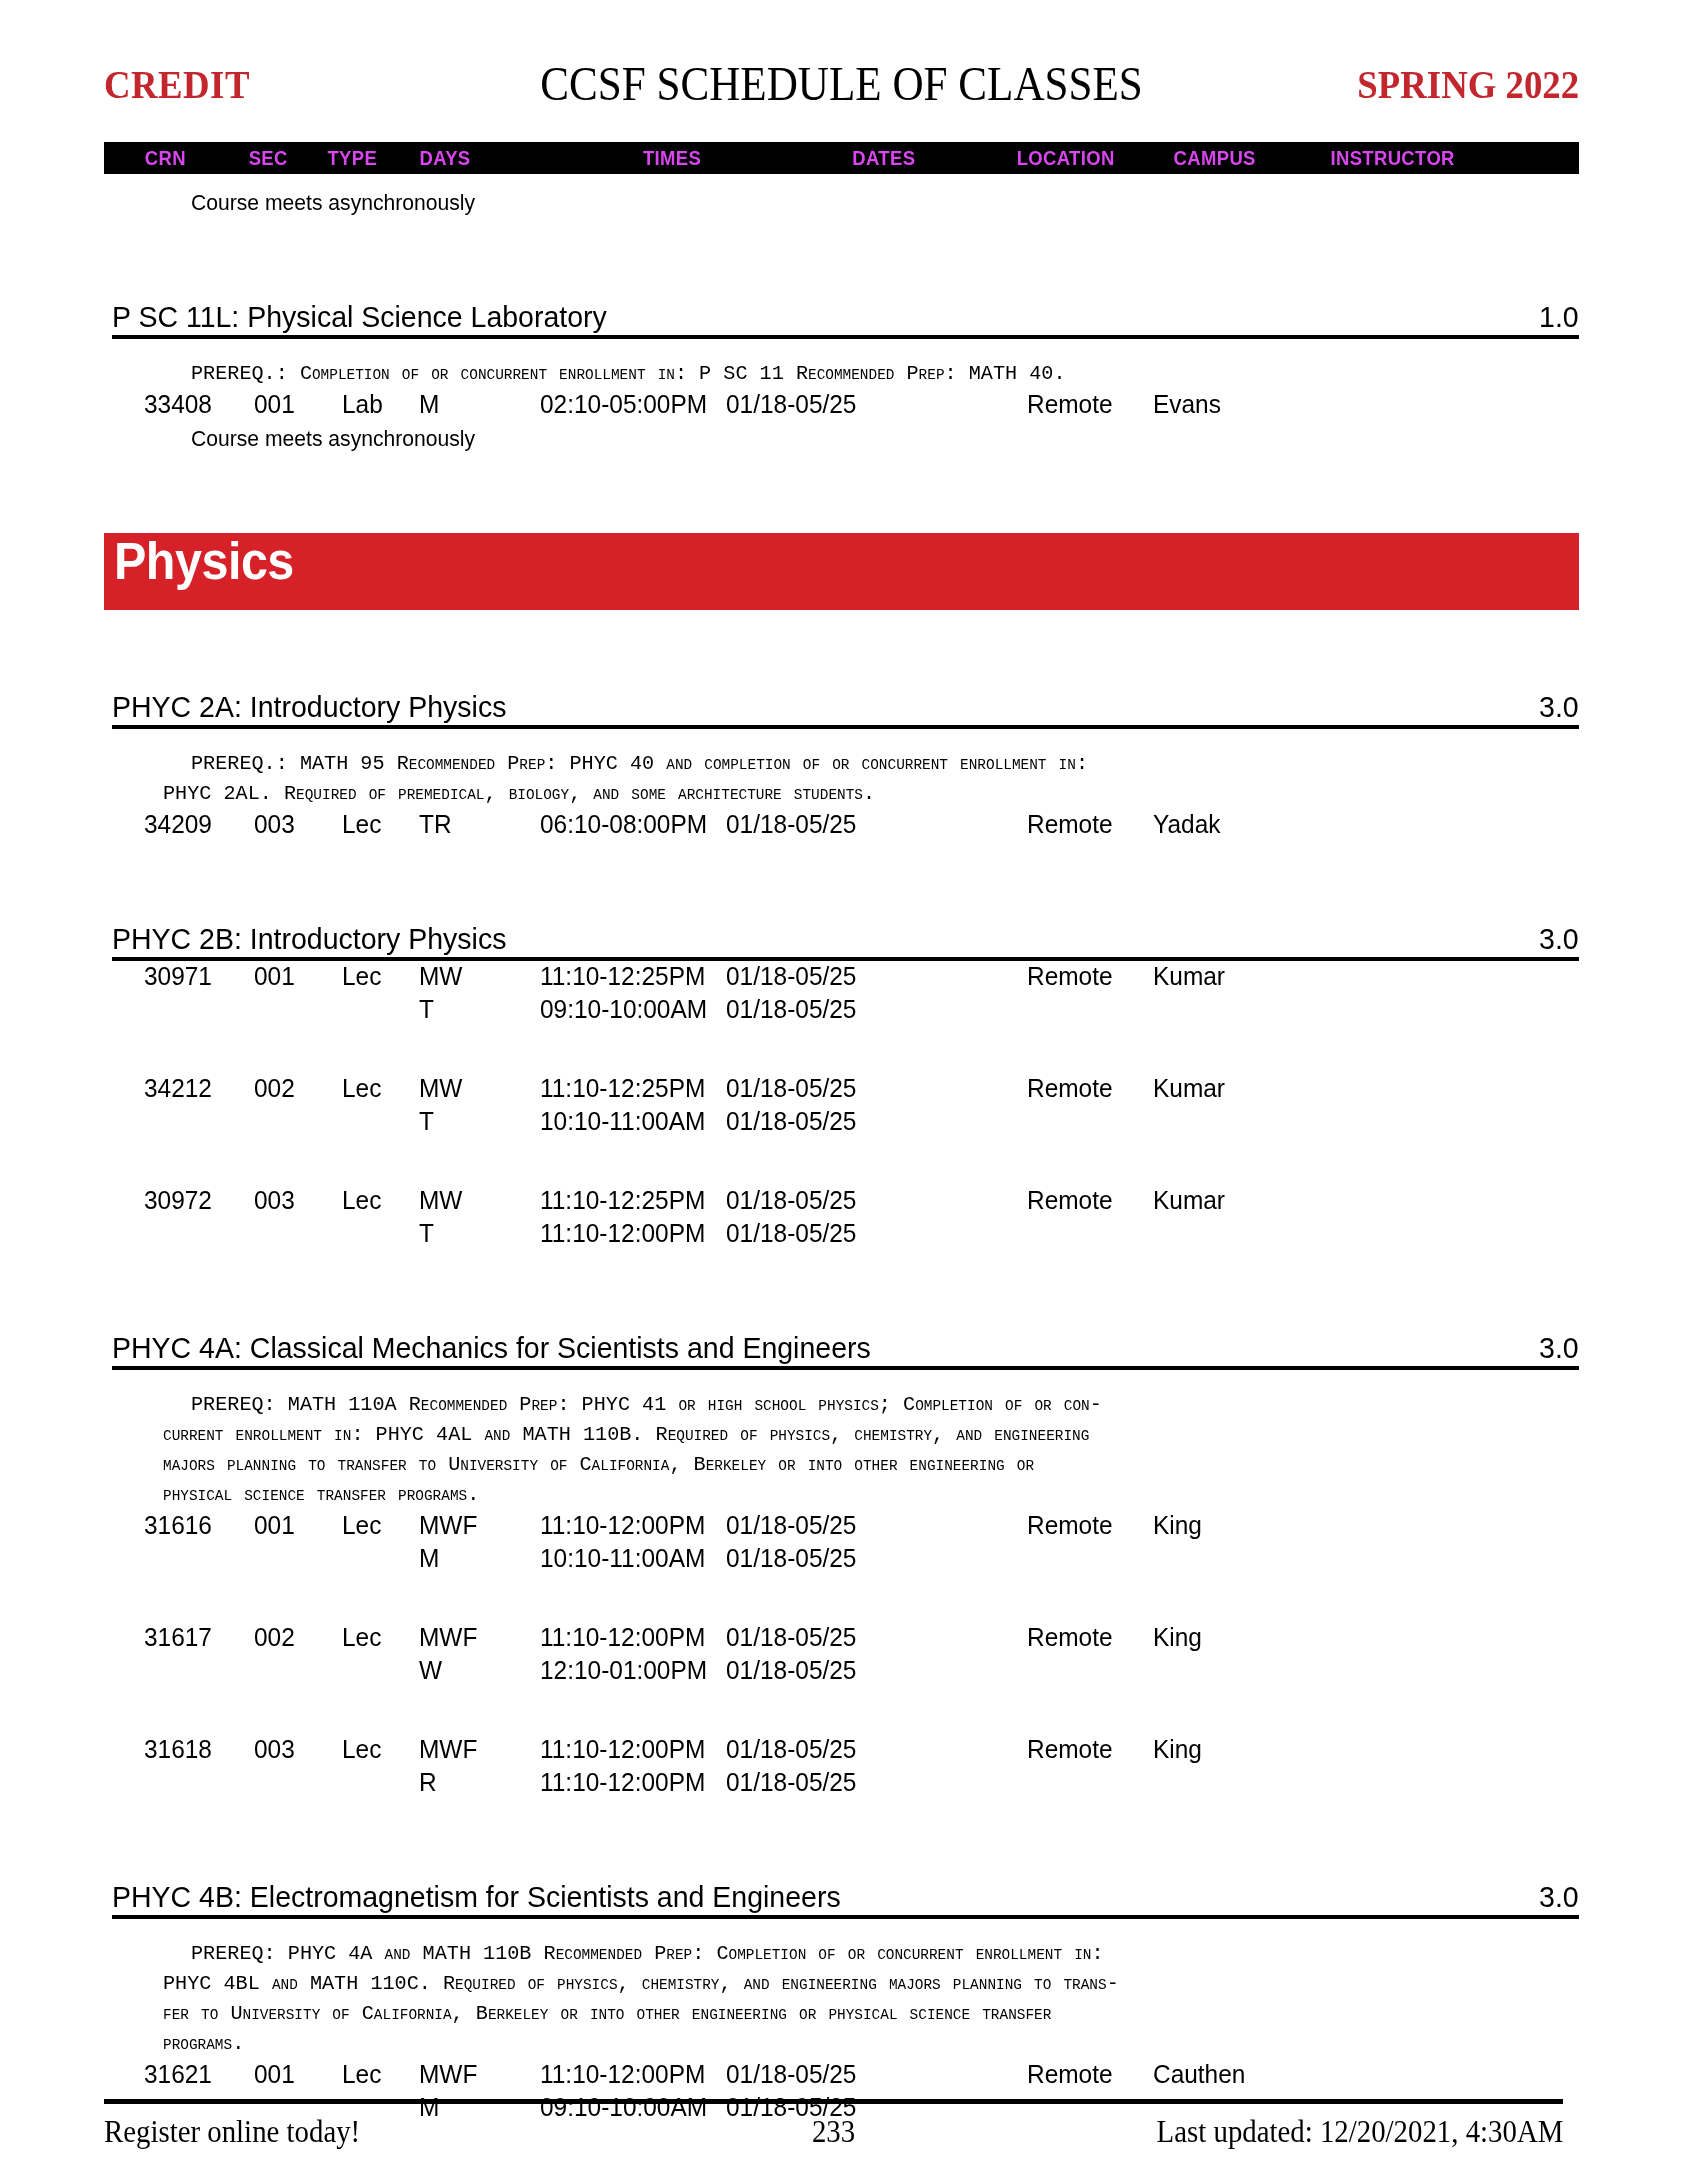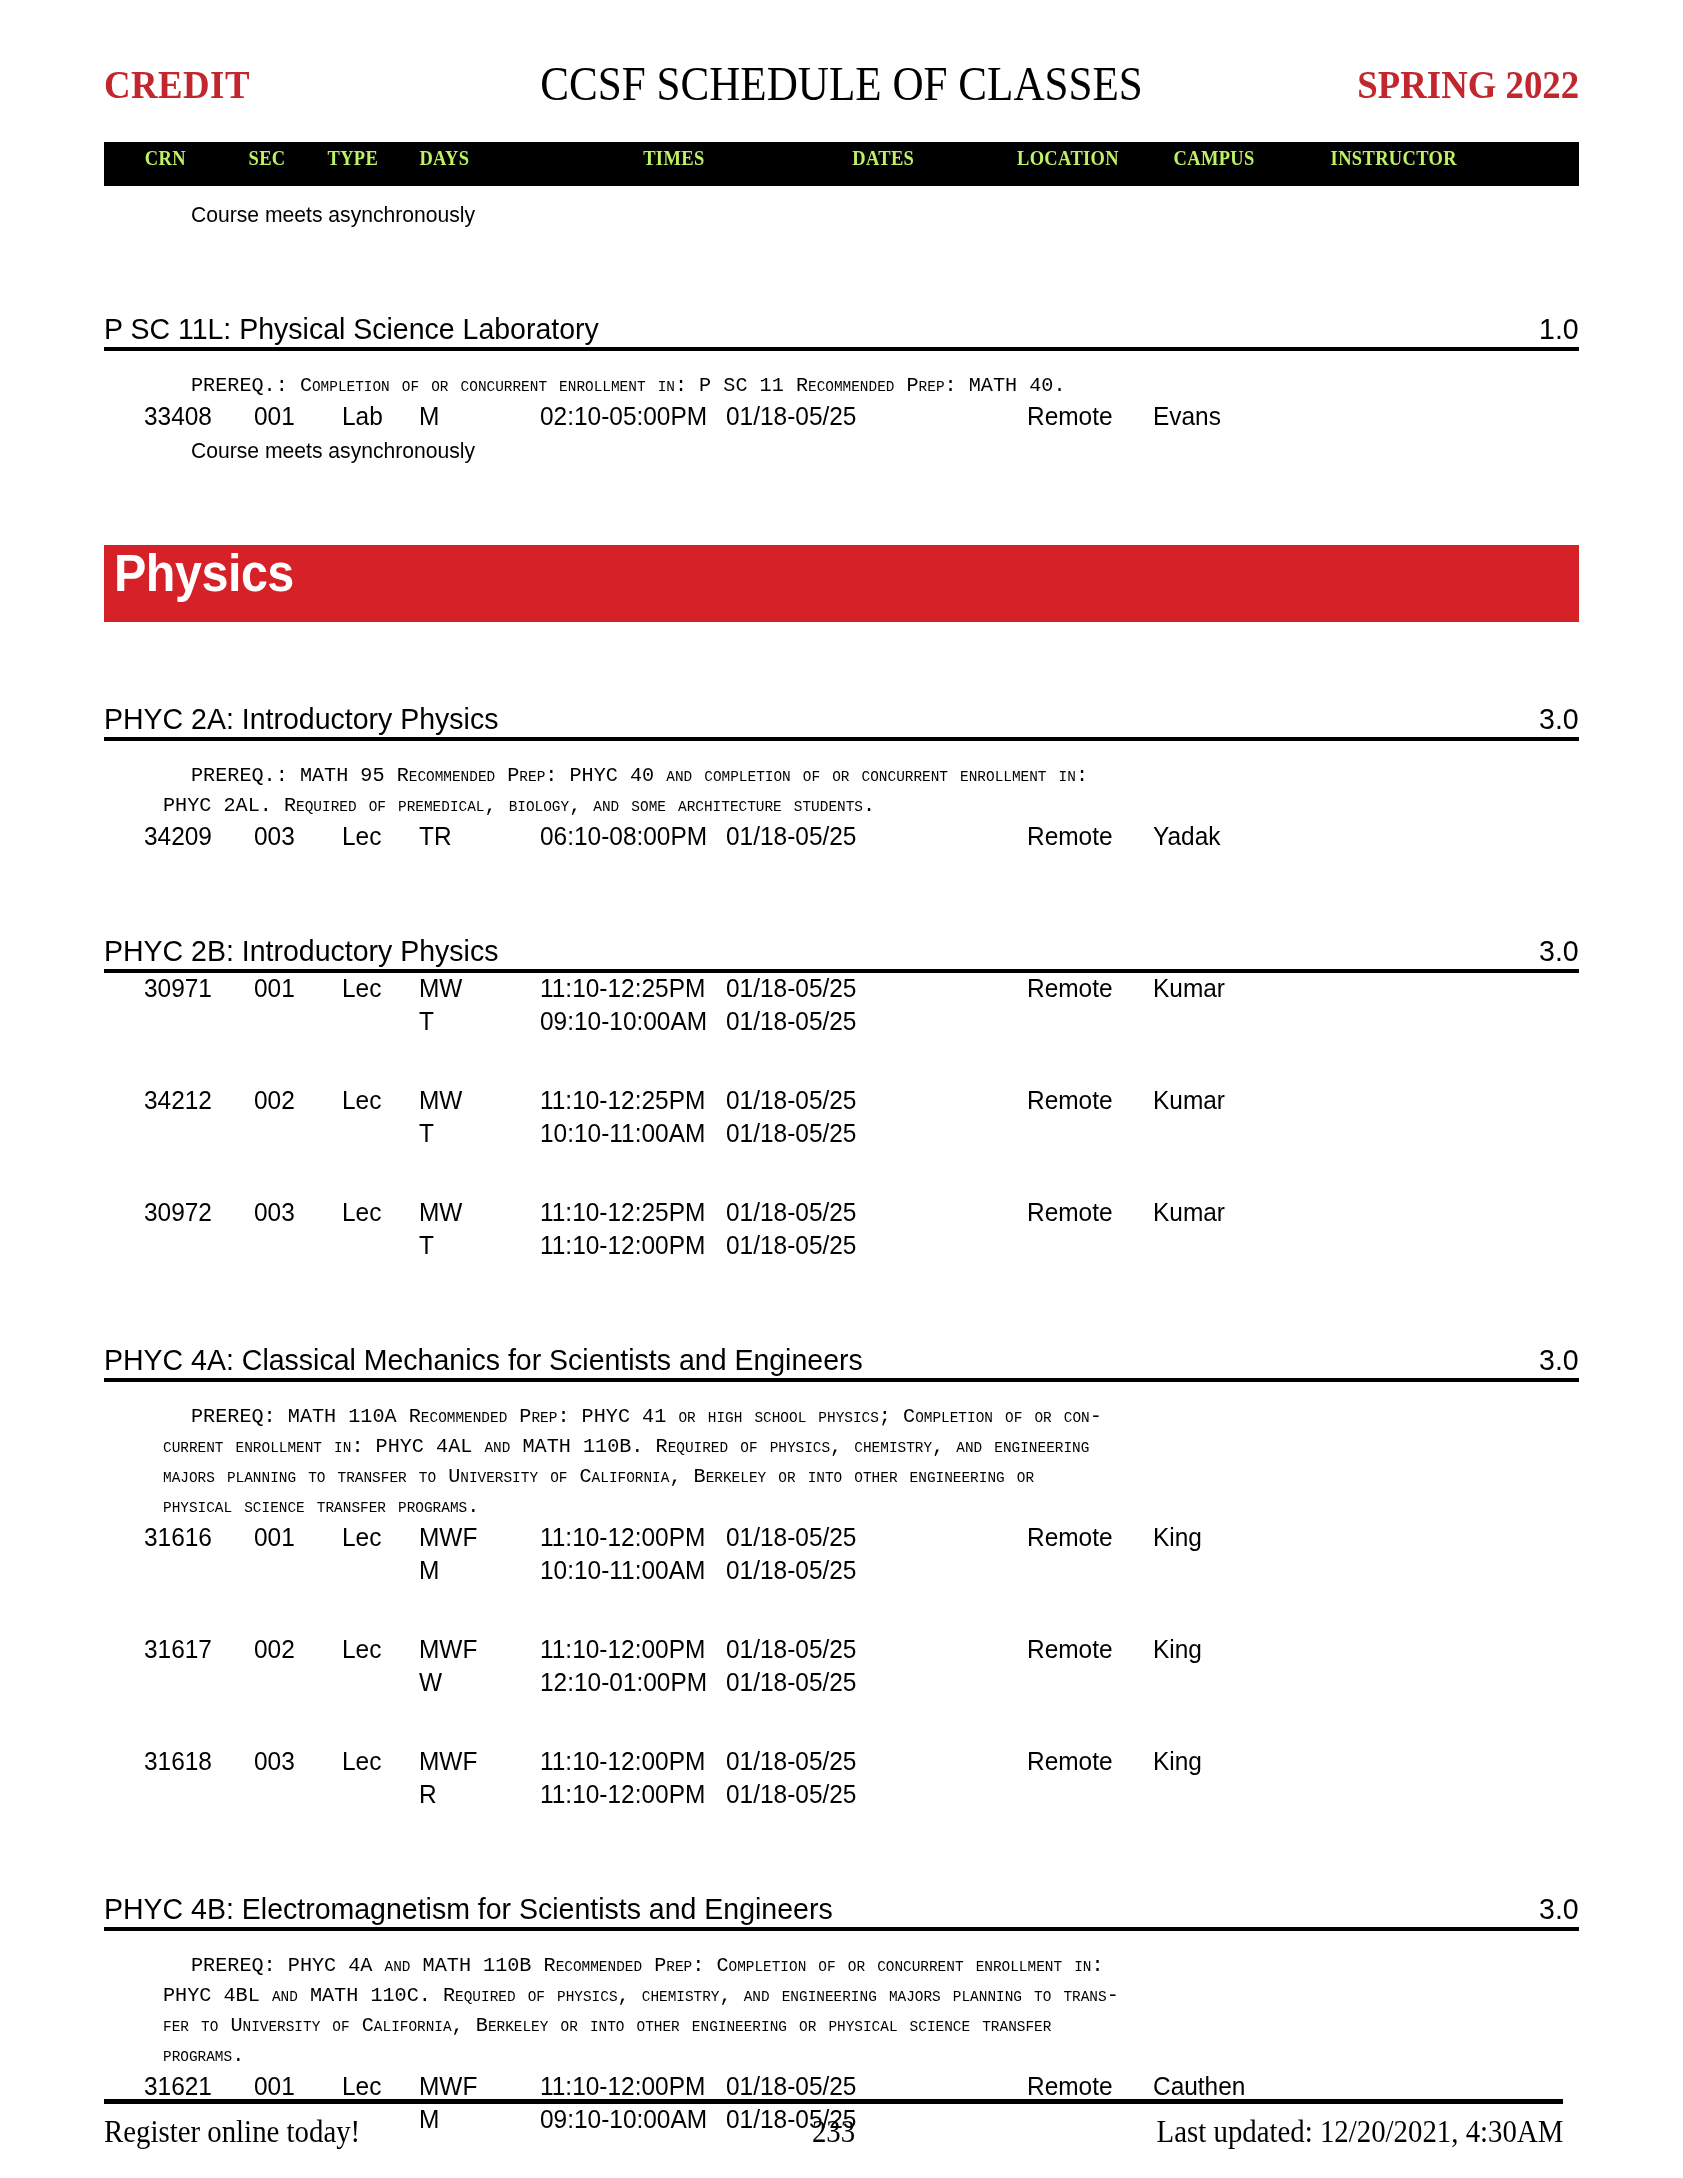--- a/index.html
+++ b/index.html
@@ -62,26 +62,25 @@
     font-size: 40px;
     color: #C1272D;
     transform: scaleX(0.92);
     transform-origin: right center;
   }
 
   
   .colbar {
     position: relative;
     background: #000000;
-    height: 44px;
-    color: #bef264;
+    height: 32px;
+    color: #d946ef;
     font-weight: bold;
     font-size: 21px;
     letter-spacing: 0.4px;
-    font-family: Liberation Serif, serif;
   }
   .colbar span {
     position: absolute;
     top: 4px;
     white-space: nowrap;
     transform: scaleX(0.88);
   }
   .c-crn   { left: 38px; }
   .c-sec   { left: 142px; }
   .c-type  { left: 220px; }
@@ -101,20 +100,21 @@
     transform: scaleX(0.96);
     transform-origin: left center;
   }
 
   
   .course-head {
     position: relative;
     margin-top: 0;
     border-bottom: 4px solid #000000;
     height: 38px;
+    margin-left: 8px;
   }
   .course-title {
     position: absolute;
     left: 0;
     bottom: 1px;
     font-size: 30px;
     white-space: nowrap;
     transform: scaleX(0.95);
     transform-origin: left bottom;
   }

